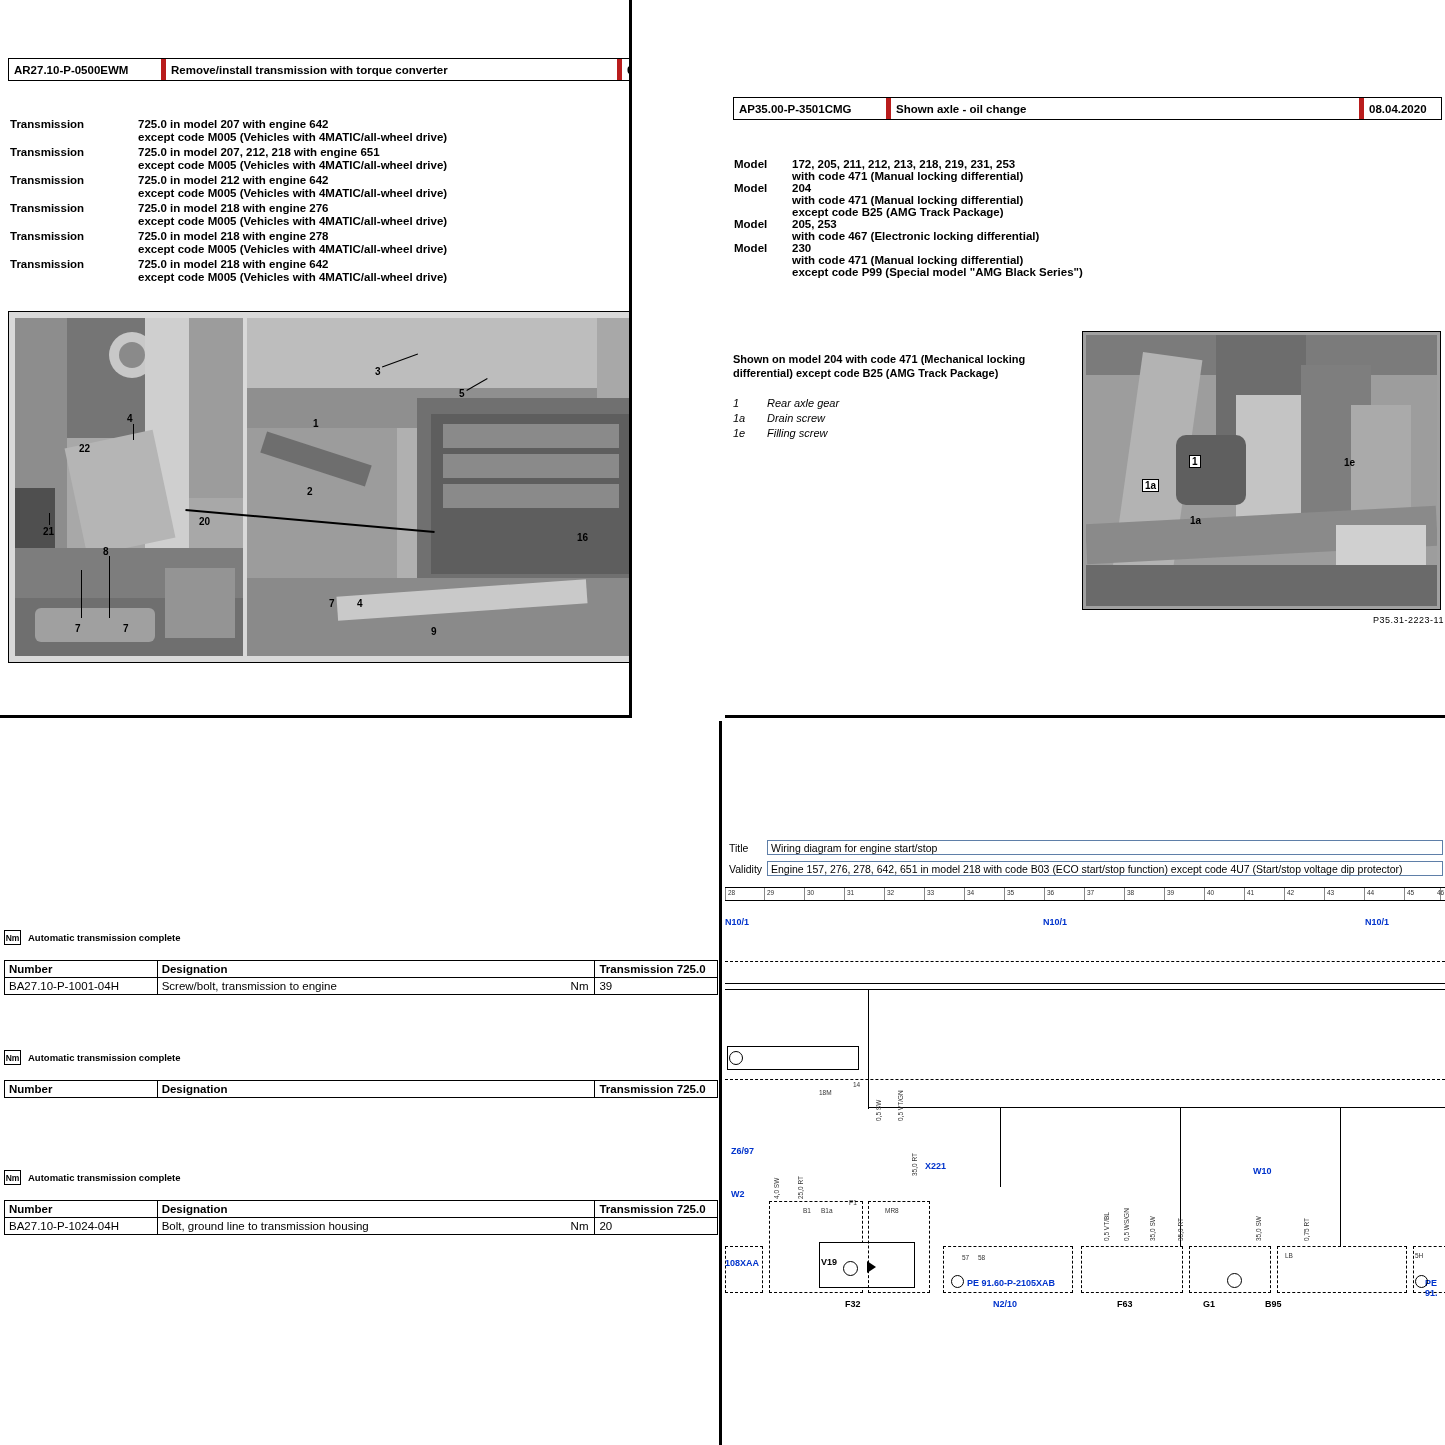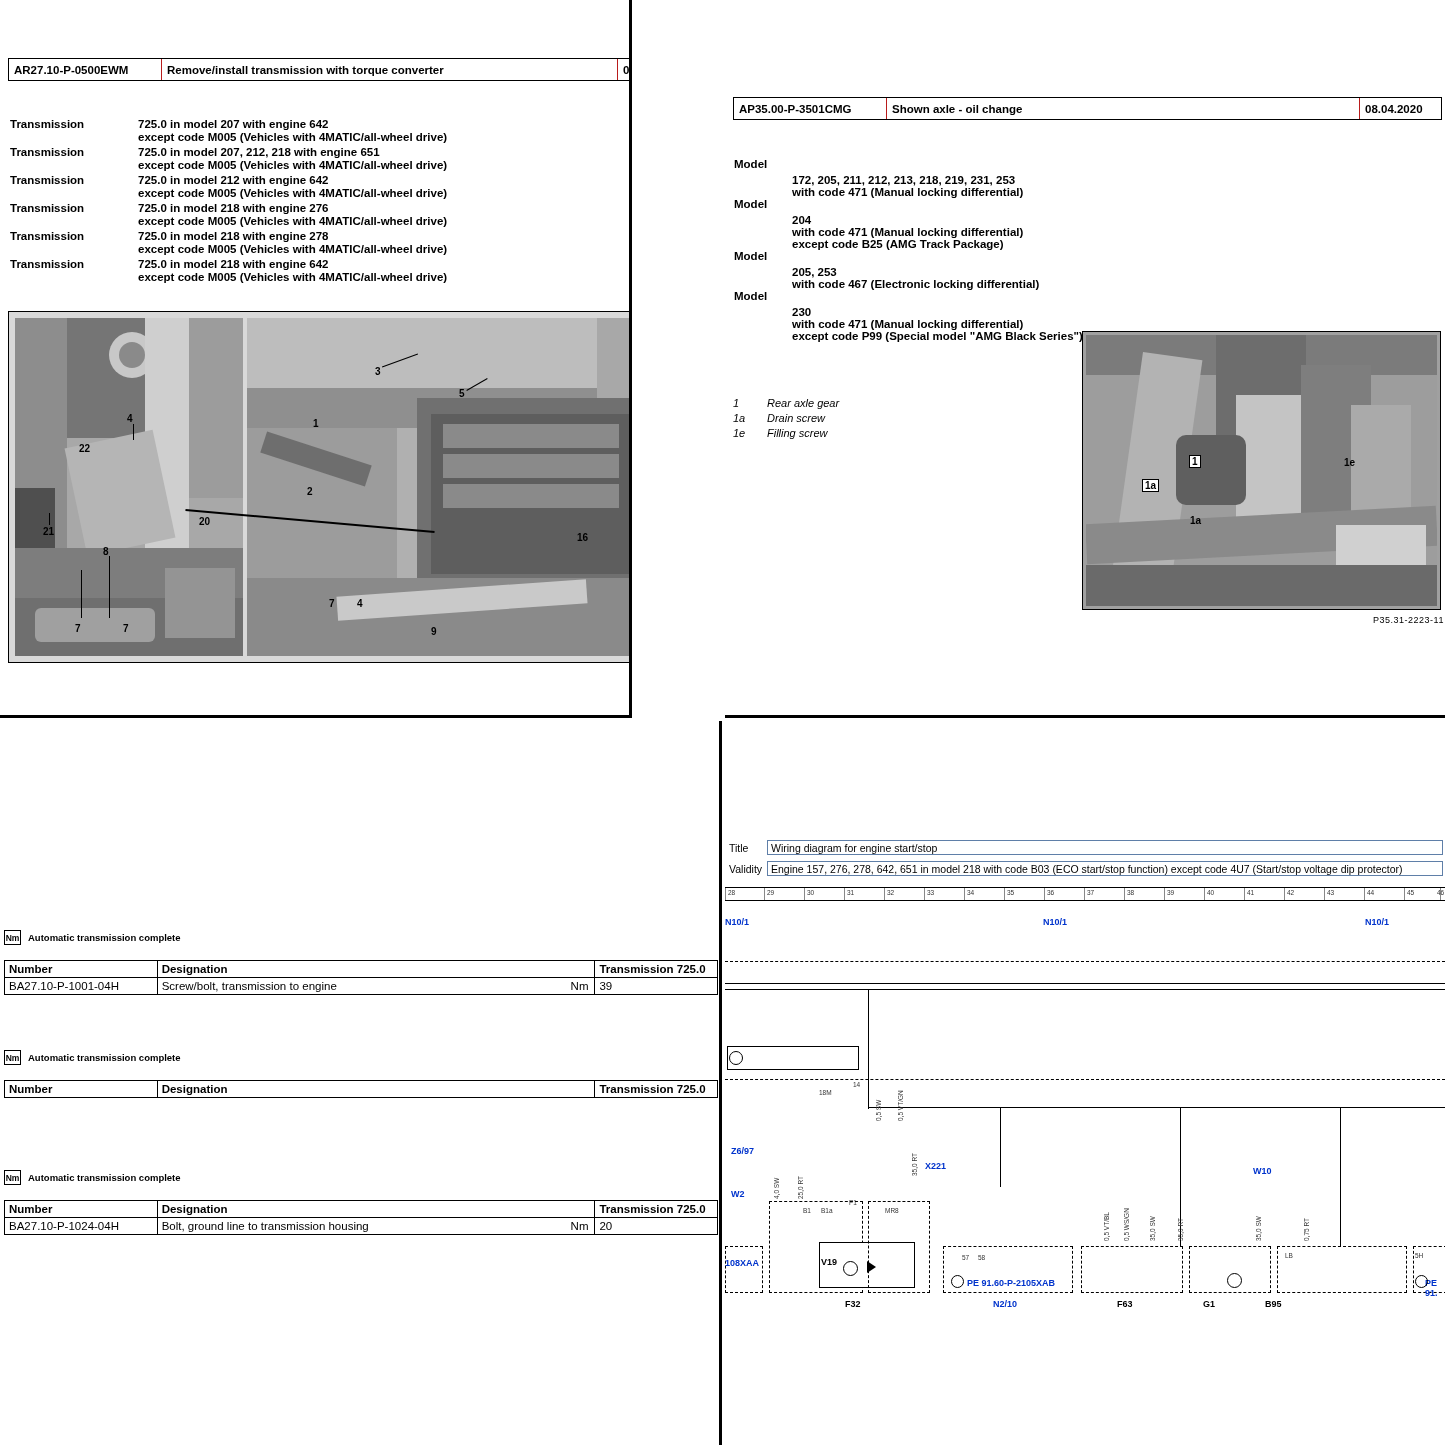--- a/index.html
+++ b/index.html
@@ -44,37 +44,37 @@
     height: 21px;
     align-items: stretch;
   }
   .doc-header .cell {
     display: flex;
     align-items: center;
     padding: 0 5px;
     box-sizing: border-box;
     white-space: nowrap;
   }
-  .doc-header .cell + .cell { border-left: 1px solid #b91c1c; }
+  .doc-header .cell + .cell { border-left: 5px solid #b91c1c; }
   .dh-code { width: 152px; }
   .dh-title { flex: 1; }
   .dh-date { width: 82px; justify-content: flex-start; }
 
   
   .spec-list { position: absolute; font-size: 11.5px; }
   .spec-row { display: flex; margin-bottom: 1px; }
   .spec-label { width: 128px; font-weight: bold; }
   .spec-val { font-weight: bold; }
   .spec-sub { margin-left: 128px; font-weight: bold; margin-bottom: 3px; }
 
   
   .model-list { position: absolute; font-size: 11.5px; }
   .model-row { display: flex; }
   .model-label { width: 58px; font-weight: bold; }
-  .model-val { font-weight: bold; margin-top: 16px; }
+  .model-val { font-weight: bold; }
   .model-sub { margin-left: 58px; font-weight: bold; }
 
   
   .legend-note { position: absolute; font-size: 11px; font-weight: bold; line-height: 1.25; }
   .legend-list { position: absolute; font-size: 11px; font-style: italic; }
   .legend-row { display: flex; line-height: 1.35; }
   .legend-key { width: 34px; }
 
   
   .figbox {
@@ -312,20 +312,21 @@
       <div class="model-sub">with code 467 (Electronic locking differential)</div>
 
       <div class="model-row">
         <div class="model-label">Model</div>
         <div class="model-val">230</div>
       </div>
       <div class="model-sub">with code 471 (Manual locking differential)</div>
       <div class="model-sub">except code P99 (Special model "AMG Black Series")</div>
     </div>
 
+    <div class="legend-note" style="left:8px; top:353px; width:310px;">Shown on model 204 with code 471 (Mechanical locking differential) except code B25 (AMG Track Package)</div>
 
     <div class="legend-list" style="left:8px; top:396px; width:300px;">
       <div class="legend-row">
         <div class="legend-key">1</div>
         <div>Rear axle gear</div>
       </div>
       <div class="legend-row">
         <div class="legend-key">1a</div>
         <div>Drain screw</div>
       </div>

